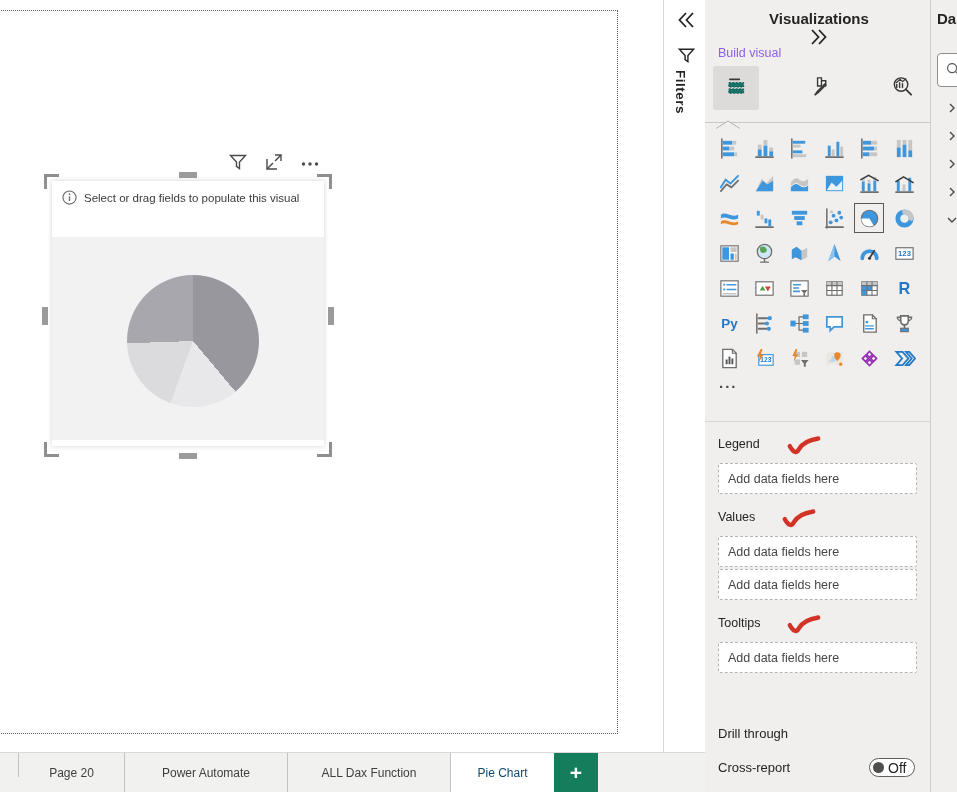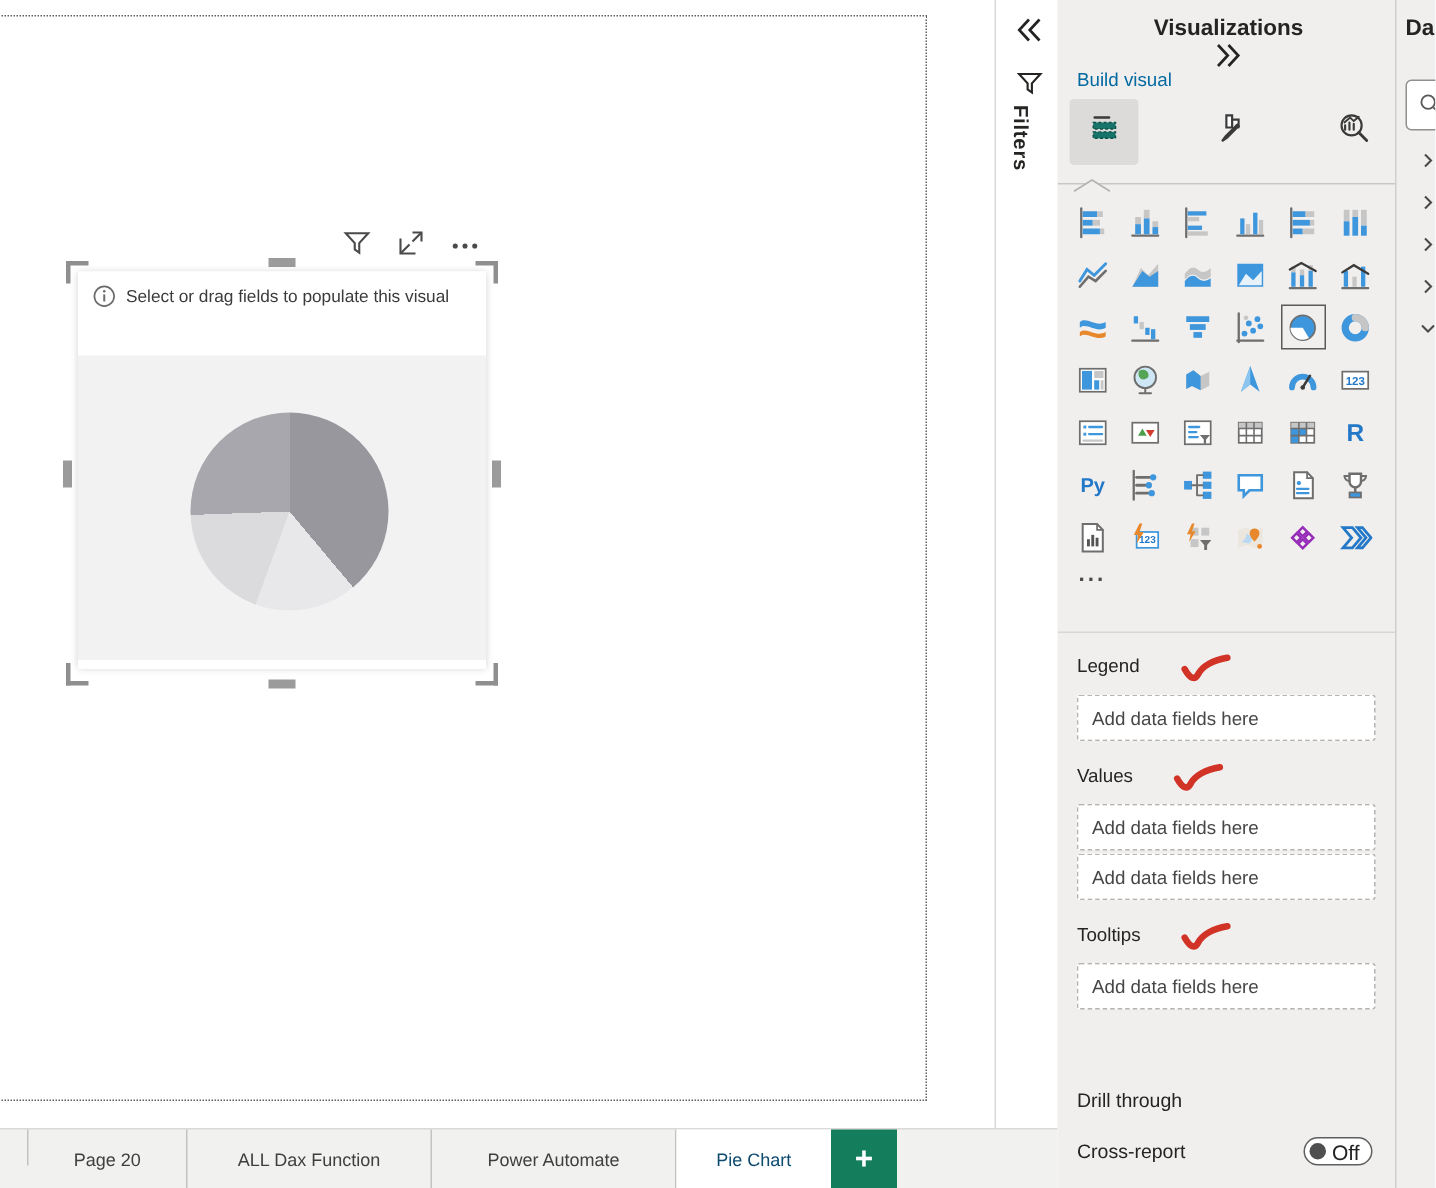--- a/index.html
+++ b/index.html
@@ -40,29 +40,29 @@
   #filters-collapse{position:absolute;left:12px;top:10px;width:20px;height:20px;cursor:pointer;}
   #filters-funnel{position:absolute;left:13px;top:46px;width:19px;height:19px;}
   #filters-title{position:absolute;left:9px;top:70px;writing-mode:vertical-lr;
                  font-size:13.5px;font-weight:600;color:#252423;letter-spacing:.5px;}
 
   
   #viz-pane{position:absolute;left:705px;top:0;width:225px;height:792px;background:#F0EFEE;overflow:hidden;}
   #viz-header{position:absolute;left:13px;top:10px;right:10px;display:flex;justify-content:space-between;align-items:center;flex-direction:column;}
   #viz-title{font-size:15px;font-weight:bold;color:#252423;}
   #viz-collapse{width:20px;height:20px;cursor:pointer;}
-  #build-label{position:absolute;left:13px;top:46px;font-size:12.5px;color:#0369a1;}
+  #build-label{position:absolute;left:13px;top:46px;font-size:12.5px;color:#8b5cf6;}
   #pane-tabs{position:absolute;left:8px;top:64px;width:212px;height:48px;display:flex;justify-content:space-between;align-items:center;}
   .pane-tab{width:46px;height:44px;display:flex;align-items:center;justify-content:center;border-radius:3px;cursor:pointer;}
   .pane-tab.selected{background:#DCDBDA;}
   #tabs-divider{position:absolute;left:0;top:122px;width:225px;border-top:1px solid #C9C8C7;}
   #tabs-caret{position:absolute;left:10px;top:115px;}
 
   #viz-grid{position:absolute;left:12px;top:136px;width:200px;display:flex;flex-wrap:wrap;gap:11px;}
-  .viz-cell{width:24px;height:24px;display:flex;align-items:center;cursor:pointer;}
+  .viz-cell{width:24px;height:24px;display:flex;align-items:center;justify-content:center;cursor:pointer;}
   .viz-cell.selected{outline:1px solid #5a5a5a;outline-offset:2px;}
   #viz-more{position:absolute;left:14px;top:374px;font-size:15px;font-weight:bold;color:#4a4a4a;
             letter-spacing:2px;cursor:pointer;}
 
   #wells-divider{position:absolute;left:0;top:421px;width:225px;border-top:1px solid #D8D7D6;}
   #field-wells{position:absolute;left:0;top:421px;width:225px;}
   .well{padding:0 13px;}
   .well-label-row{display:flex;align-items:flex-start;margin-top:14px;height:26px;}
   .well-label{font-size:12.5px;color:#252423;padding-top:2px;}
   .well-check{margin-left:26px;margin-top:0;}
@@ -628,19 +628,19 @@
           <path d="M4 2l4 4-4 4" fill="none" stroke="#4a4a4a" stroke-width="1.4"></path>
         </svg></span>
       <span class="data-chevron" style="top: 212px;"><svg viewBox="0 0 12 12" width="12" height="12">
           <path d="M2 4l4 4 4-4" fill="none" stroke="#4a4a4a" stroke-width="1.4"></path>
         </svg></span>
     </div>
 
   <div id="tab-strip">
     <div class="lead"></div>
       <div class="page-tab" style="width: 106px;">Page 20</div>
+      <div class="page-tab" style="width: 163px;">Power Automate</div>
       <div class="page-tab" style="width: 163px;">ALL Dax Function</div>
-      <div class="page-tab" style="width: 163px;">Power Automate</div>
       <div class="page-tab active" style="width: 103px;">Pie Chart</div>
       <div id="new-page-btn">+</div>
     </div>
 
 </div>
 
 </body></html>

